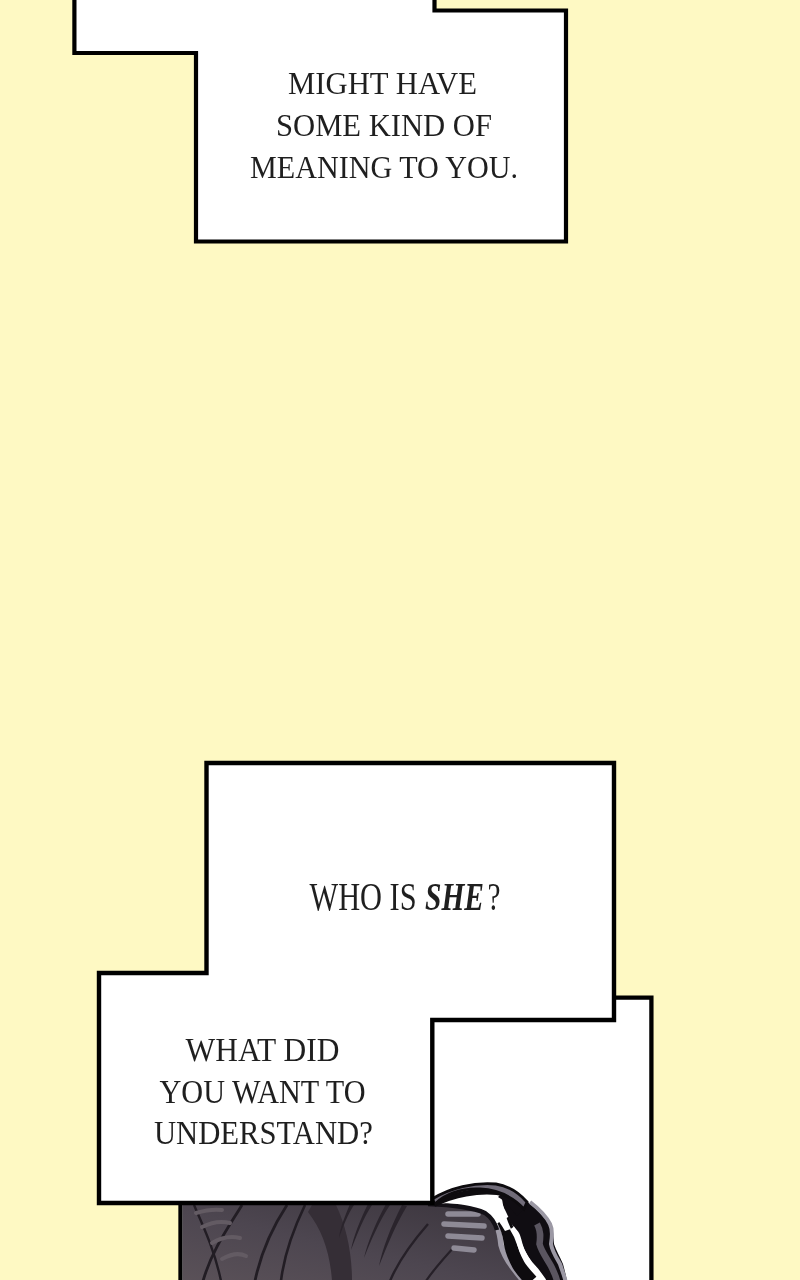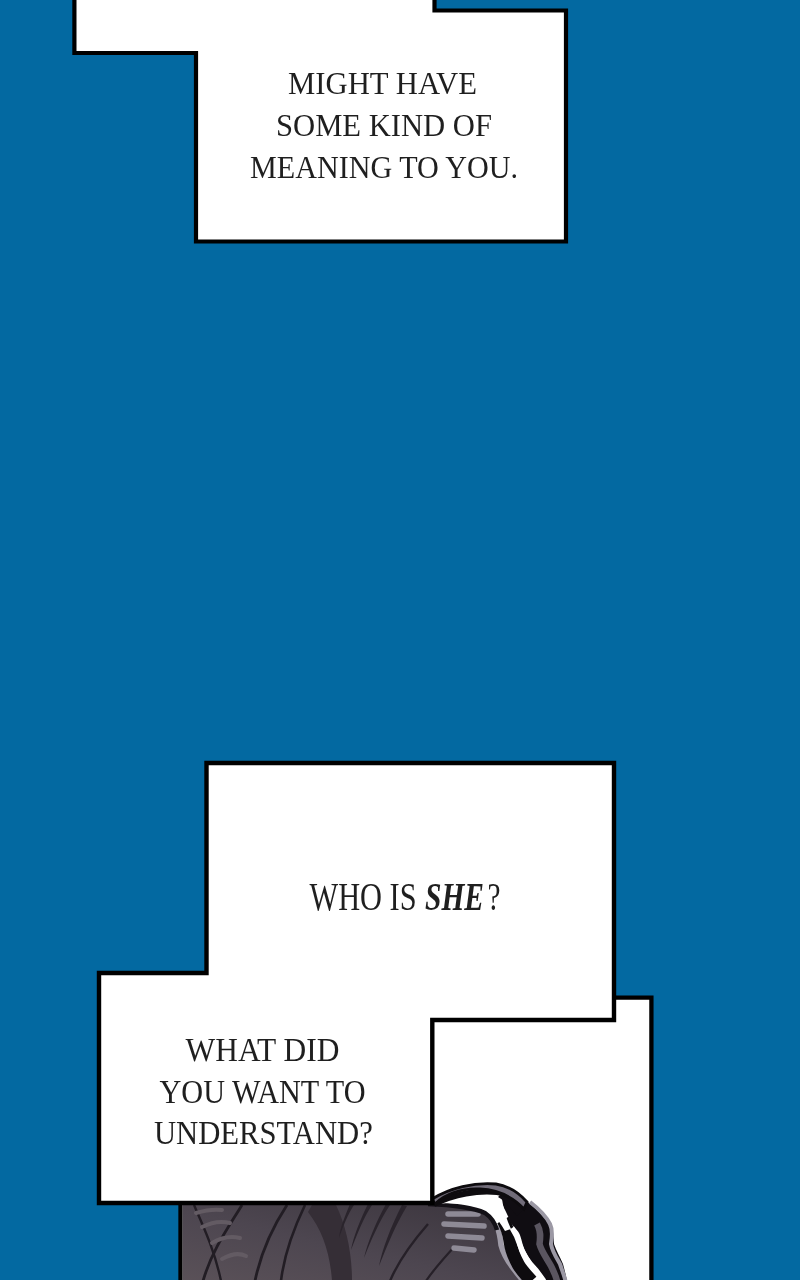--- a/index.html
+++ b/index.html
@@ -1,16 +1,16 @@
 <!DOCTYPE html>
 <html><head>
 <meta charset="utf-8">
 <style>
   html,body{margin:0;padding:0;background:#fff;}
-  #page{position:relative;width:800px;height:1280px;background:#0369a1;overflow:hidden;}
+  #page{position:relative;width:800px;height:1280px;background:#fef9c3;overflow:hidden;}
   svg{position:absolute;left:0;top:0;}
   text{fill:#1f1f1f;}
 </style>
 </head>
 <body>
 <div id="page">
 <svg width="800" height="1280" viewBox="0 0 800 1280">
   <defs>
     <clipPath id="panelclip">
       <rect x="182.6" y="999.7" width="466.7" height="282"></rect>

